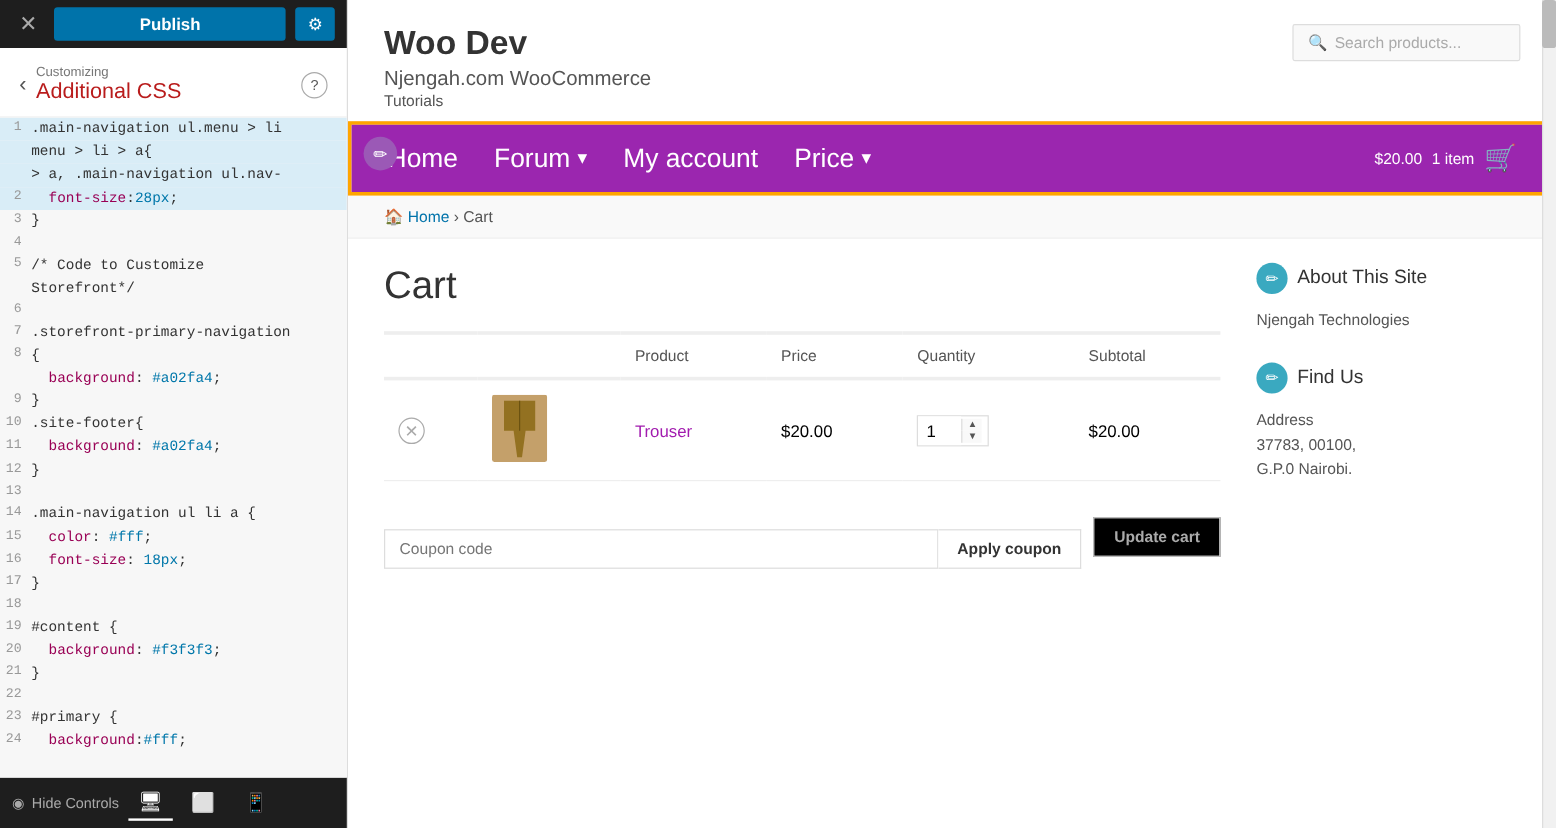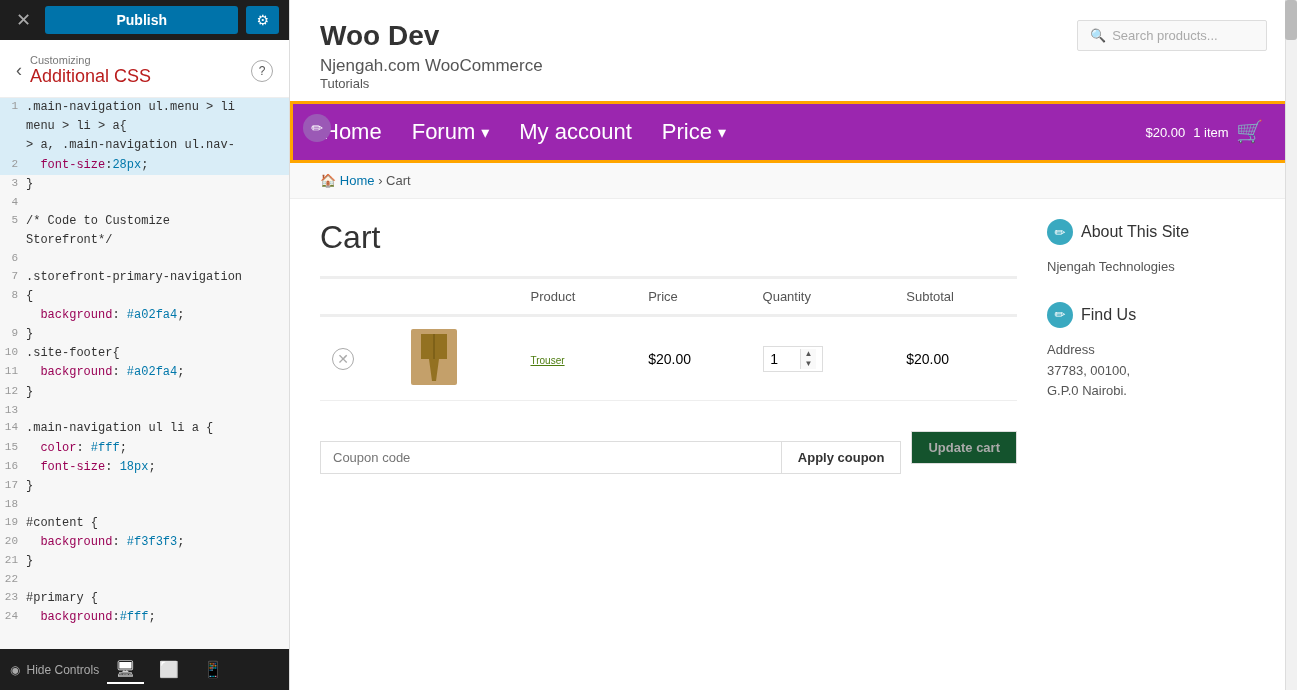--- a/index.html
+++ b/index.html
@@ -269,21 +269,21 @@
       font-weight: normal;
       border-bottom: 2px solid #eee;
     }
     #cart-table td {
       padding: 12px;
       border-bottom: 1px solid #eee;
       vertical-align: middle;
     }
 
     
-    .product-link { color: #4d7c0f; text-decoration: underline; cursor: pointer; font-size: 10px; }
+    .product-link { color: #a21caf; cursor: pointer; font-size: 14px; }
     .remove-btn {
       background: none;
       border: 1px solid #aaa;
       border-radius: 50%;
       width: 22px;
       height: 22px;
       font-size: 14px;
       cursor: pointer;
       color: #aaa;
       display: flex;
@@ -338,21 +338,21 @@
       background: #fff;
       border: 1px solid #ddd;
       border-left: none;
       padding: 8px 16px;
       font-size: 13px;
       font-weight: bold;
       cursor: pointer;
       color: #333;
     }
     #update-cart-btn {
-      background: #14532d;
+      background: #000000;
       border: 1px solid #ddd;
       padding: 8px 16px;
       font-size: 13px;
       font-weight: bold;
       cursor: pointer;
       color: #aaa;
       margin-left: auto;
       text-align: right;
     }
 

